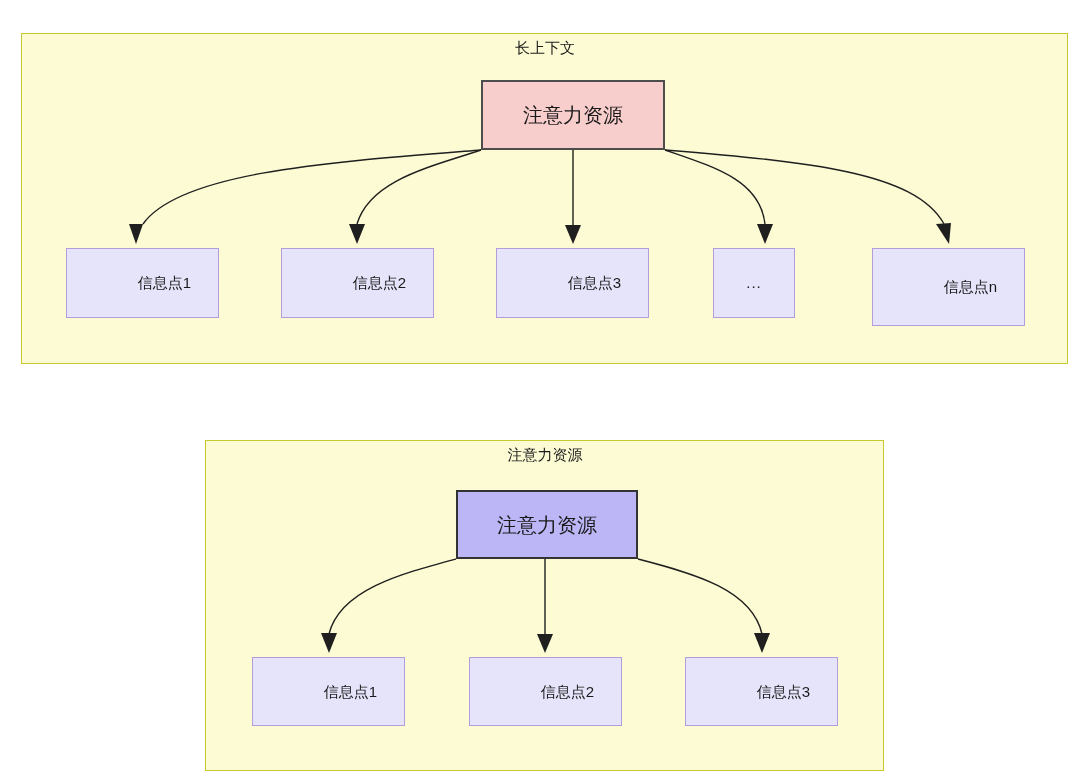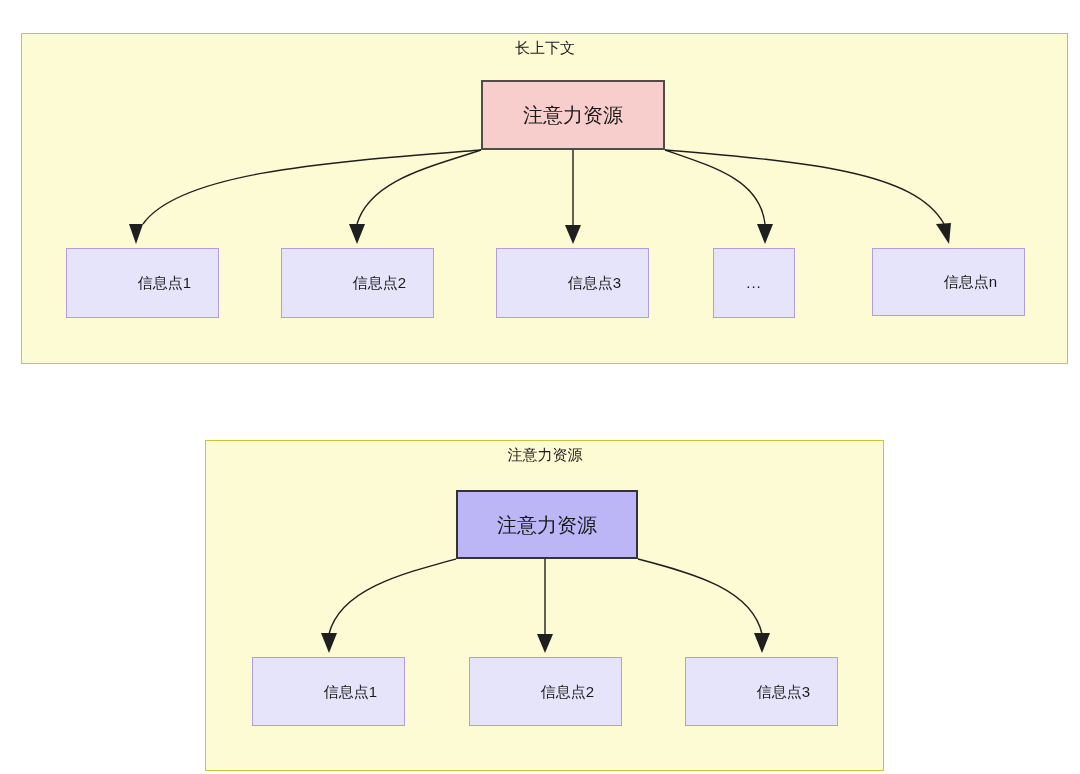--- a/index.html
+++ b/index.html
@@ -115,21 +115,21 @@
   </div>
 
   <div class="node node-info" style="left:496px; top:236px; width:153px; height:70px;">
     <span>信息点3</span>
   </div>
 
   <div class="node node-ellipsis" style="left:713px; top:236px; width:82px; height:70px;">
     <span>...</span>
   </div>
 
-  <div class="node node-info" style="left:872px; top:236px; width:153px; height:68px;">
+  <div class="node node-info" style="left:872px; top:236px; width:153px; height:78px;">
     <span>信息点n</span>
   </div>
 
   <div class="group-box" style="left:205px; top:428px; width:679px; height:331px;"></div>
 
   <div class="group-title" style="left:495px; top:434px; width:100px;">注意力资源</div>
 
   <div class="node node-root-short" style="left:456px; top:478px; width:182px; height:69px;">
     <span>注意力资源</span>
   </div>

